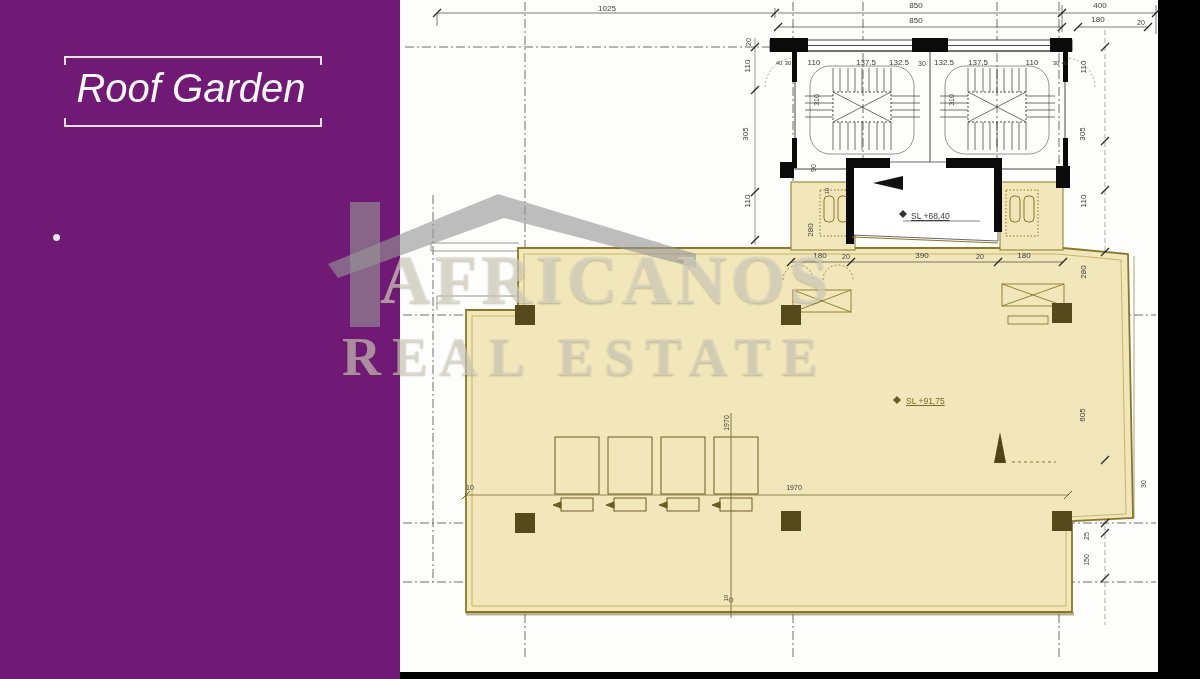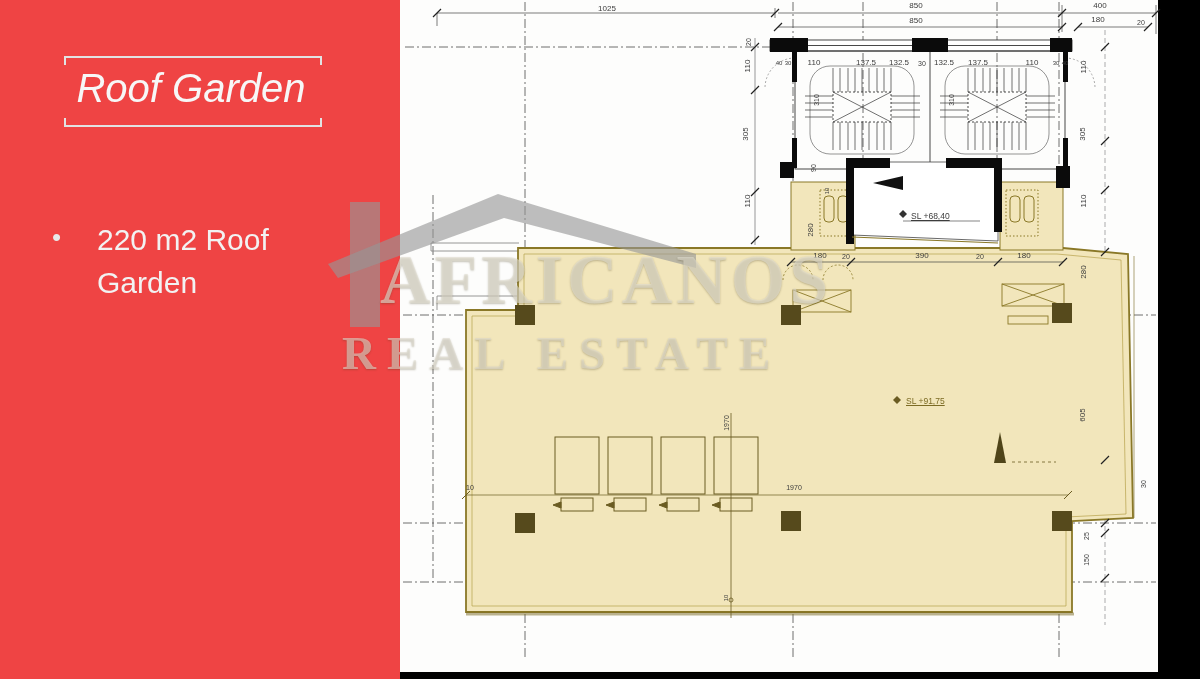--- a/index.html
+++ b/index.html
@@ -1,21 +1,21 @@
 <!DOCTYPE html>
 <html><head>
 <meta charset="utf-8">
 <style>
   html,body{margin:0;padding:0;}
   body{
     width:1200px;height:679px;position:relative;overflow:hidden;
     background:#000;font-family:"Liberation Sans",sans-serif;
   }
   
-  .left-panel{position:absolute;left:0;top:0;width:400px;height:679px;background:#ef4444;}
+  .left-panel{position:absolute;left:0;top:0;width:400px;height:679px;background:#701a75;}
   .tline{position:absolute;left:64px;width:254px;height:7px;}
   .tline.top{top:56px;border-top:2px solid #e2e2e2;border-left:2px solid #e2e2e2;border-right:2px solid #e2e2e2;}
   .tline.bottom{top:118px;border-bottom:2px solid #e2e2e2;border-left:2px solid #e2e2e2;border-right:2px solid #e2e2e2;}
   .slide-title{
     position:absolute;left:64px;top:66px;width:254px;text-align:center;
     color:#f7f7f7;font-size:40px;font-style:italic;font-weight:500;letter-spacing:0px;white-space:nowrap;
   }
   .bullet-dot{position:absolute;left:52px;top:222px;color:#e8e8e8;font-size:26px;}
   .bullet-text{
     position:absolute;left:97px;top:219px;width:195px;
@@ -34,21 +34,21 @@
   .sl-lower{left:906px;top:397px;color:#7c6b24;}
   
   .watermark{position:absolute;left:328px;top:192px;width:580px;height:210px;pointer-events:none;}
   .wm-text1{
     position:absolute;left:52px;top:48px;
     font-family:"Liberation Serif",serif;font-weight:bold;font-size:70px;letter-spacing:4px;
     color:rgba(226,222,210,0.62);text-shadow:0 1px 2px rgba(70,58,25,0.30);white-space:nowrap;
   }
   .wm-text2{
     position:absolute;left:14px;top:134px;
-    font-family:"Liberation Serif",serif;font-weight:bold;font-size:47px;letter-spacing:11px;
+    font-family:"Liberation Serif",serif;font-weight:bold;font-size:54px;letter-spacing:11px;
     color:rgba(222,218,206,0.58);text-shadow:0 1px 2px rgba(70,58,25,0.28);white-space:nowrap;
   }
 </style>
 </head>
 <body>
 
 <svg class="plan-svg" width="1200" height="679" viewBox="0 0 1200 679">
 
   <rect x="400" y="0" width="758" height="672" fill="#fdfdfc"></rect>
 
@@ -242,21 +242,20 @@
   </div>
 
 <span class="sl-label sl-upper">SL +68,40</span>
 <span class="sl-label sl-lower">SL +91,75</span>
 
 <div class="left-panel">
   <div class="tline top"></div>
   <div class="slide-title">Roof Garden</div>
   <div class="tline bottom"></div>
   <span class="bullet-dot">•</span>
-  <div class="bullet-text">220 m2 Roof Garden</div>
 </div>
 
 <div class="watermark">
   <svg width="380" height="160" viewBox="0 0 380 160" style="position:absolute;left:0;top:0;">
     <rect x="22" y="10" width="30" height="125" fill="rgba(150,150,150,0.62)"></rect>
     <polygon points="0,72 170,2 368,62 368,76 176,26 10,86" fill="rgba(150,150,150,0.62)"></polygon>
   </svg>
   <div class="wm-text1">AFRICANOS</div>
   <div class="wm-text2">REAL ESTATE</div>
 </div>

